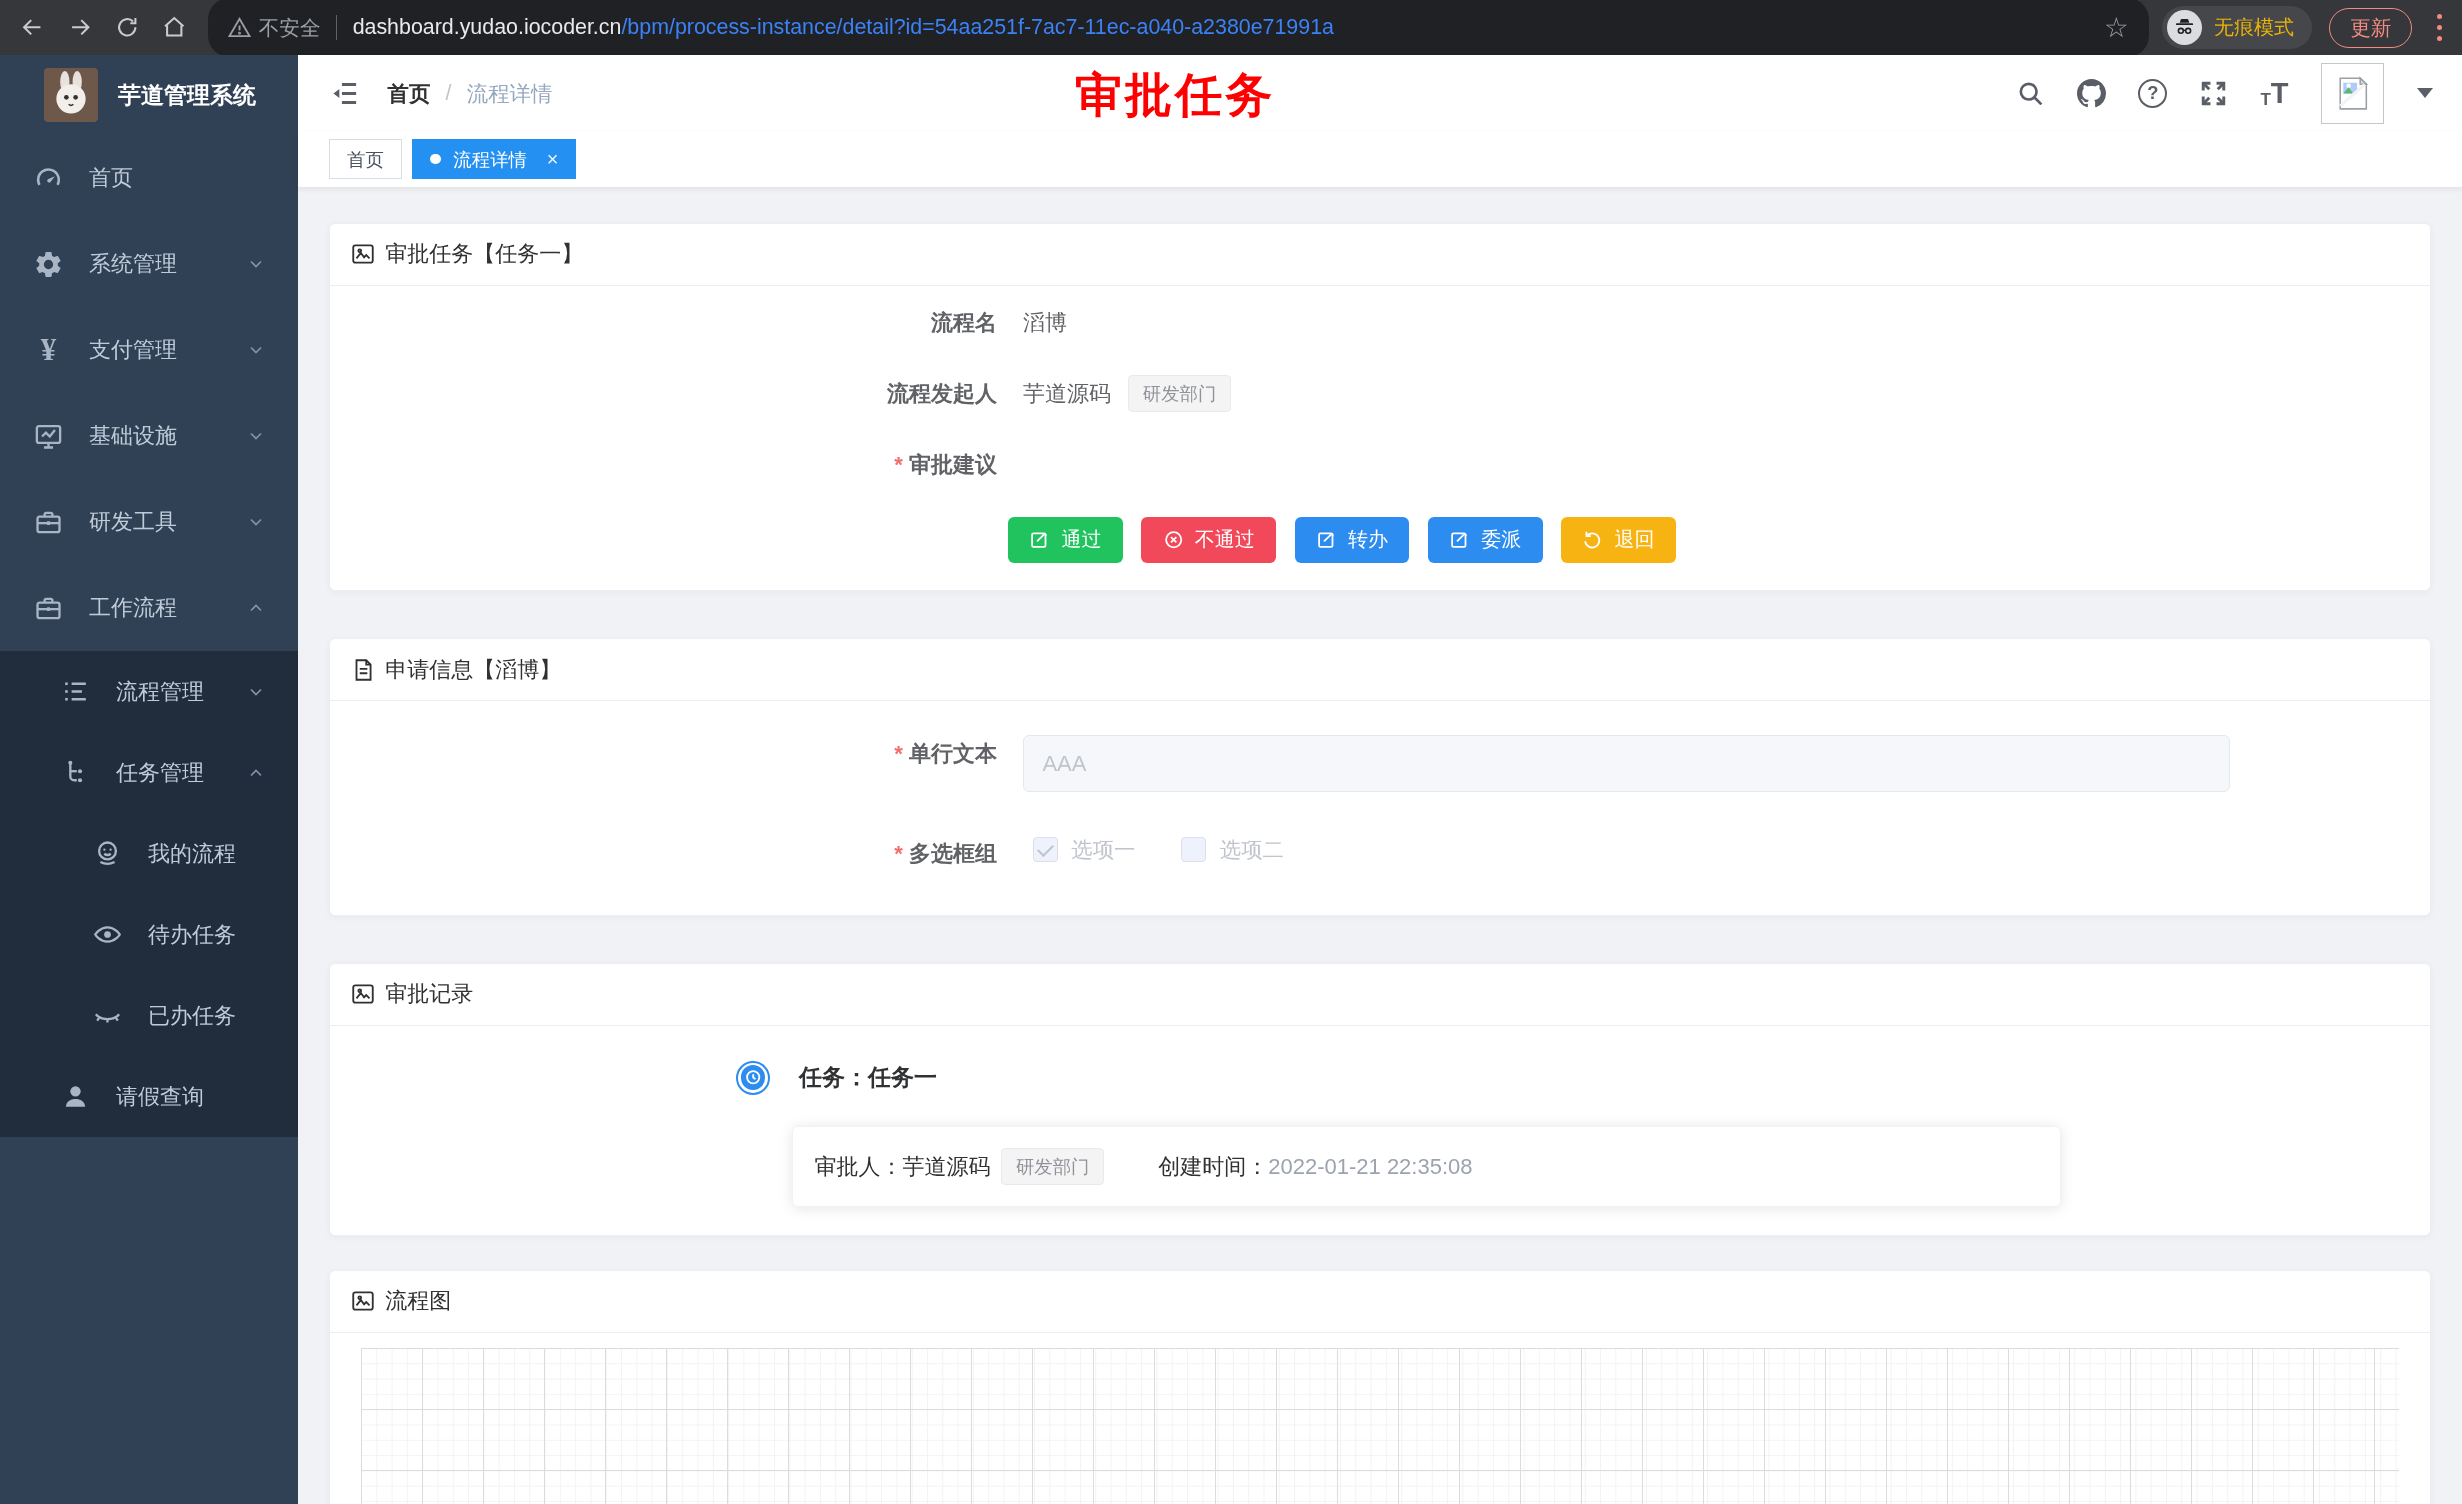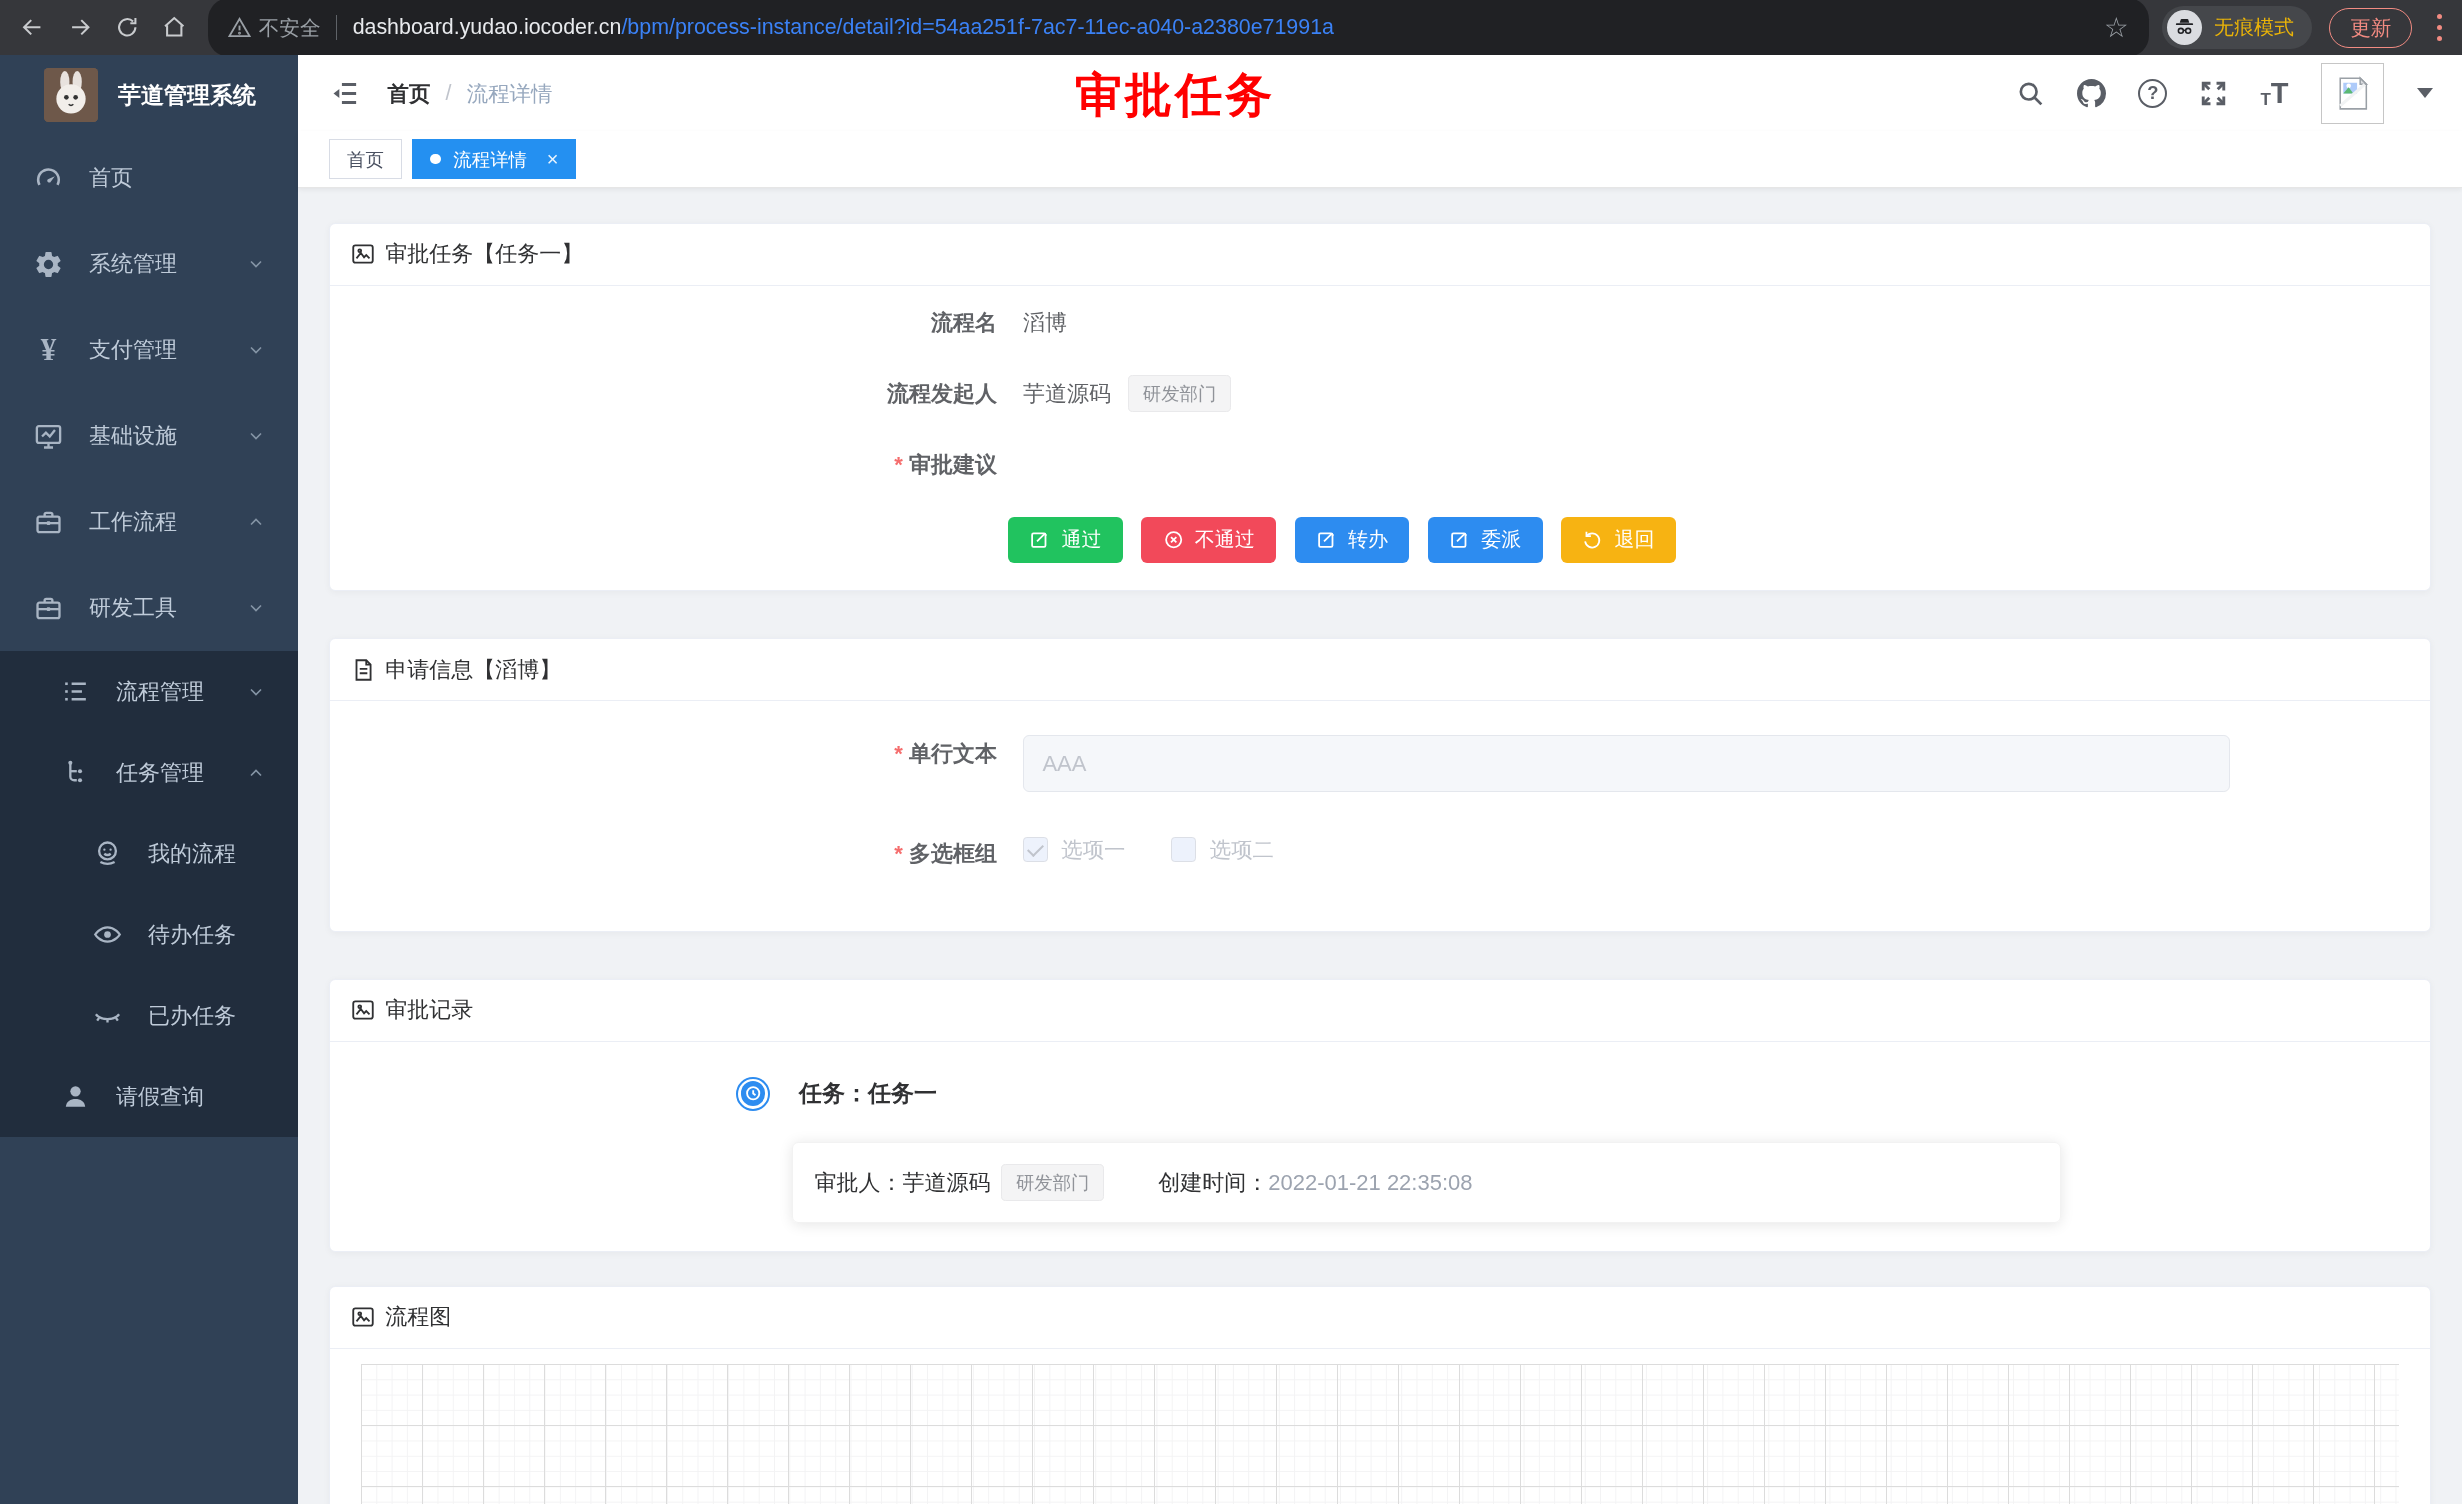--- a/index.html
+++ b/index.html
@@ -258,41 +258,41 @@
 
       <div class="menu-item">
         <span class="mi-icon">
           <svg viewBox="0 0 24 24" fill="none" stroke="currentColor" stroke-width="1.8">
               <rect x="3.5" y="7.5" width="17" height="12" rx="1.5"></rect>
               <path d="M9 7.5V5.8c0-.7.6-1.3 1.3-1.3h3.4c.7 0 1.3.6 1.3 1.3v1.7"></path>
               <path d="M3.5 12.5h17"></path>
               <rect x="10.7" y="11" width="2.6" height="3" rx="0.6" fill="currentColor" stroke="none"></rect>
             </svg>
         </span>
-        <span>工作流程</span>
+        <span>研发工具</span>
         <span class="chev">
             <svg viewBox="0 0 24 24" fill="none" stroke="currentColor" stroke-width="2">
-              <path d="M6 15l6-6 6 6"></path>
+              <path d="M6 9l6 6 6-6"></path>
             </svg>
           </span>
       </div>
 
       <div class="menu-item">
         <span class="mi-icon">
           <svg viewBox="0 0 24 24" fill="none" stroke="currentColor" stroke-width="1.8">
               <rect x="3.5" y="7.5" width="17" height="12" rx="1.5"></rect>
               <path d="M9 7.5V5.8c0-.7.6-1.3 1.3-1.3h3.4c.7 0 1.3.6 1.3 1.3v1.7"></path>
               <path d="M3.5 12.5h17"></path>
               <rect x="10.7" y="11" width="2.6" height="3" rx="0.6" fill="currentColor" stroke="none"></rect>
             </svg>
         </span>
-        <span>研发工具</span>
+        <span>工作流程</span>
         <span class="chev">
             <svg viewBox="0 0 24 24" fill="none" stroke="currentColor" stroke-width="2">
-              <path d="M6 9l6 6 6-6"></path>
+              <path d="M6 15l6-6 6 6"></path>
             </svg>
           </span>
       </div>
 
       <div class="submenu">
         <div class="menu-item sub1">
           <span class="mi-icon">
             <svg viewBox="0 0 24 24" fill="none" stroke="currentColor" stroke-width="1.8">
                 <path d="M9 6h11M9 12h8M9 18h11"></path>
                 <rect x="4" y="5" width="2" height="2" fill="currentColor" stroke="none"></rect>
@@ -506,21 +506,21 @@
               </svg>
             <span>申请信息【滔博】</span>
           </div>
           <div class="card2-body">
             <div class="frow mb56">
               <span class="flabel"><span class="req-star">*</span><span>单行文本</span></span>
               <span class="fcontrol">
                 <span class="dinput">AAA</span>
               </span>
             </div>
-            <div class="frow" style="margin-bottom:16px;">
+            <div class="frow" style="margin-bottom:0;gap:10px;">
               <span class="flabel"><span class="req-star">*</span><span>多选框组</span></span>
               <span class="fcontrol cb-group">
                 <span class="cb-item">
                   <span class="cb-box checked"></span>
                   <span class="cb-label">选项一</span>
                 </span>
                 <span class="cb-item">
                   <span class="cb-box"></span>
                   <span class="cb-label">选项二</span>
                 </span>

